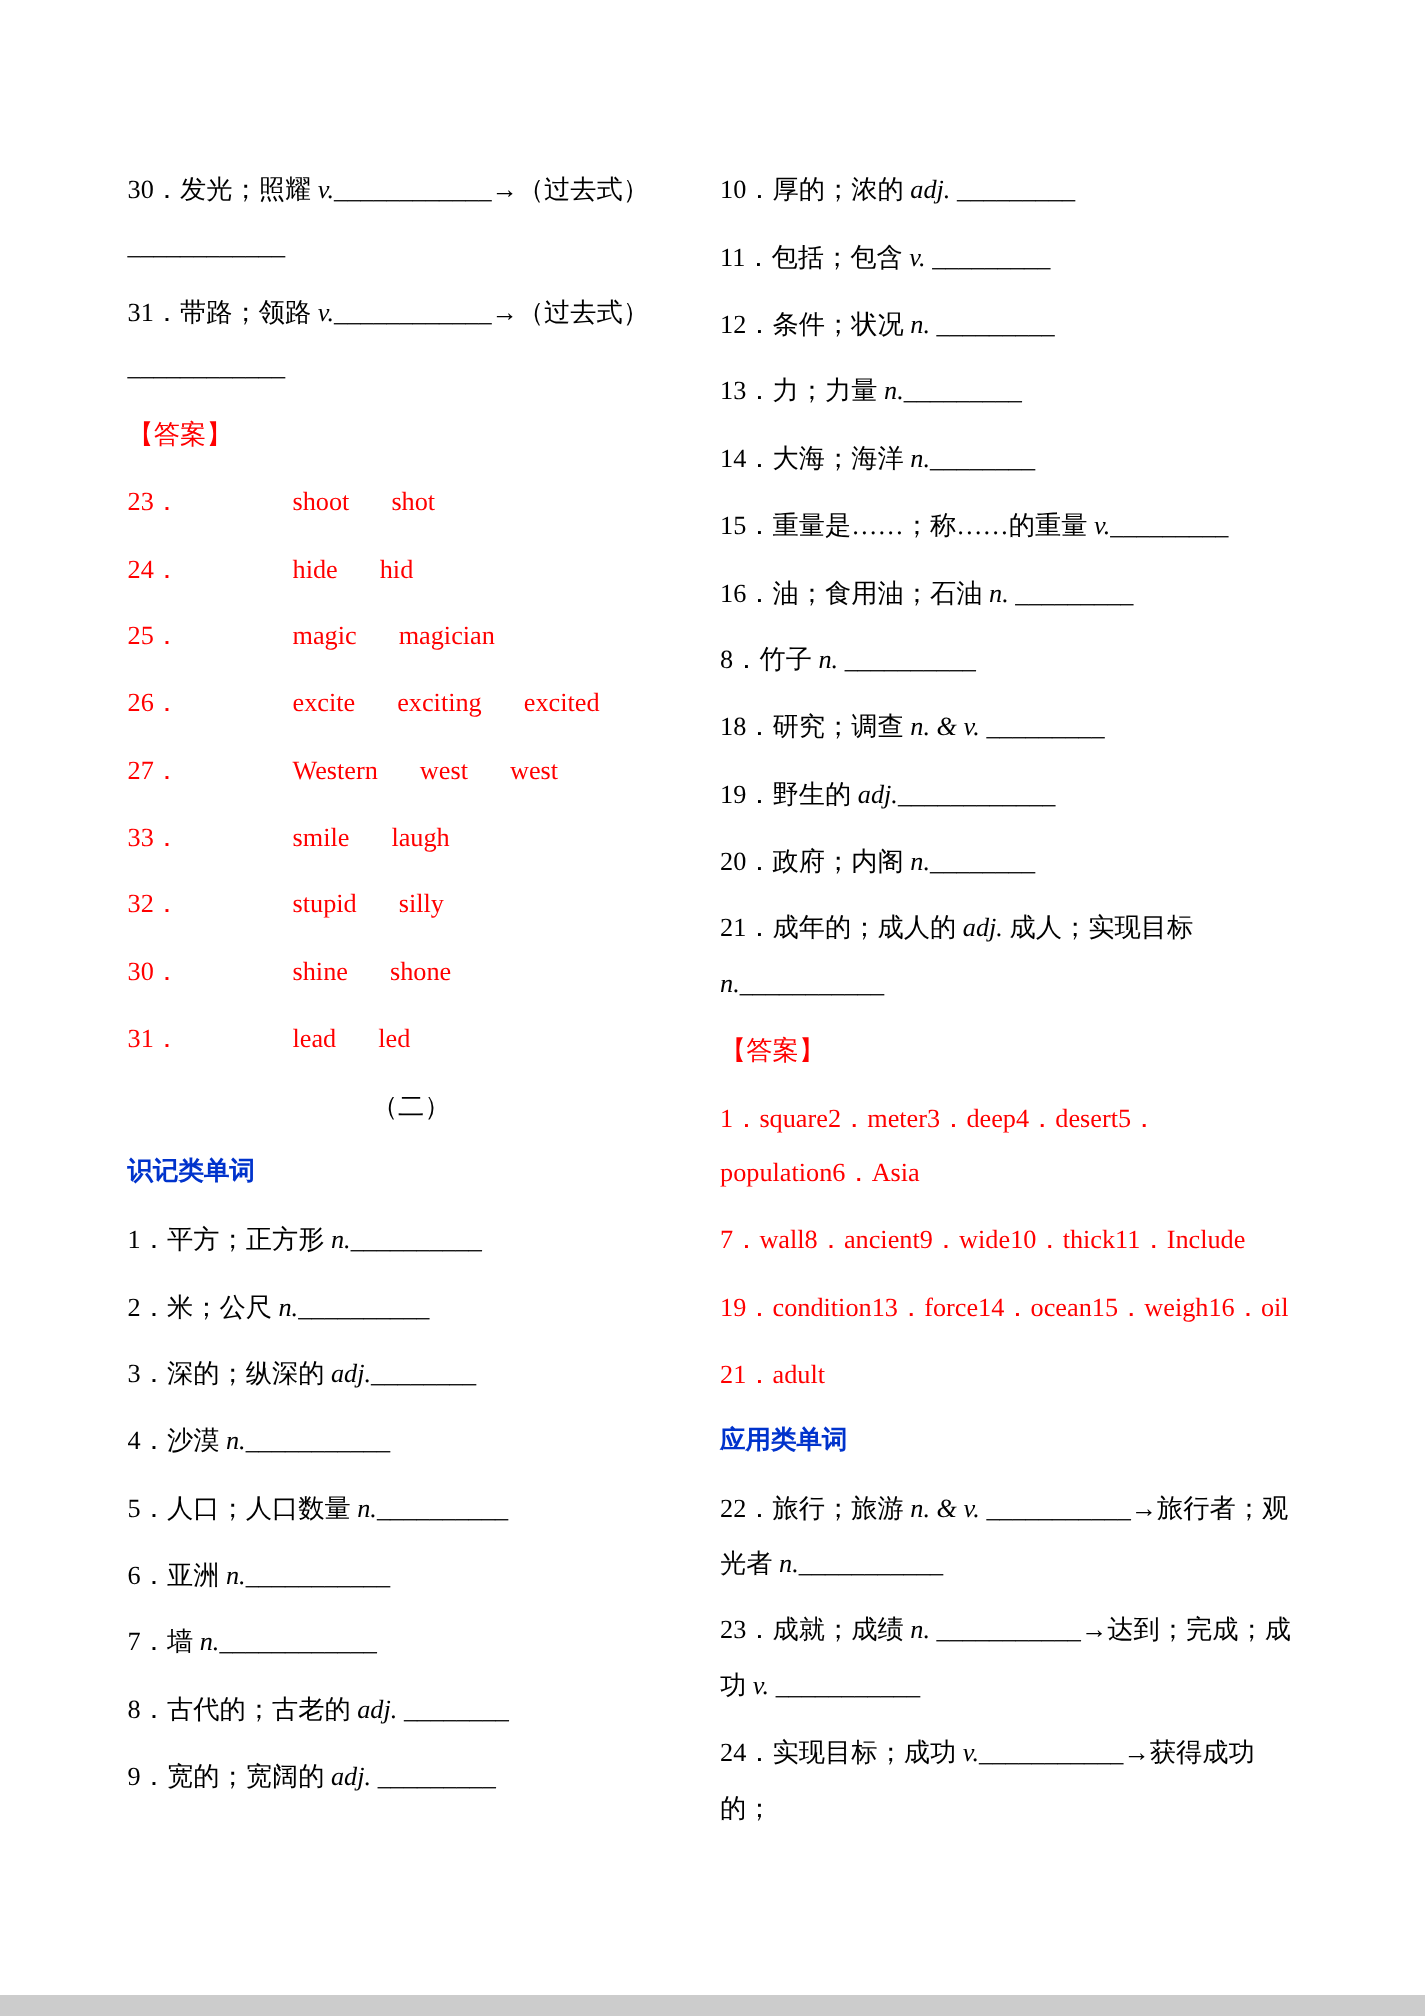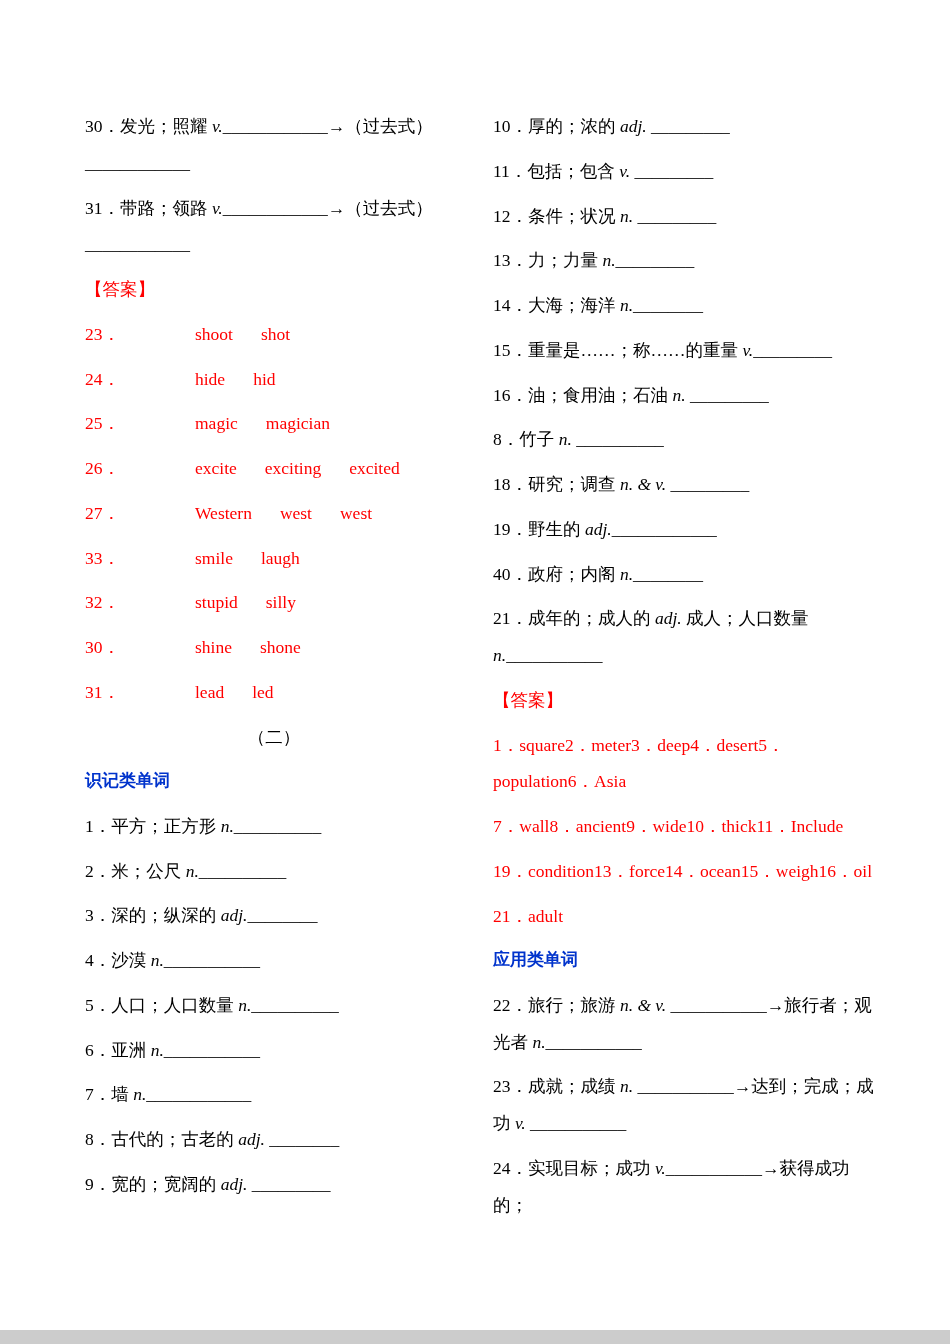--- a/index.html
+++ b/index.html
@@ -11,21 +11,21 @@
     margin: 0 auto;
     background: #ffffff;
     overflow: hidden;
     font-family: "Liberation Serif", "DejaVu Serif", serif;
     font-size: 17.5px;
     color: #000000;
   }
   .columns {
     display: flex;
     padding: 108px 0 0 85px;
-    gap: 30px;
+    gap: 17px;
   }
   .col-left  { width: 378px; }
   .col-right { width: 382px; }
   .item {
     line-height: 2.1;
     margin-bottom: 8px;
     word-break: normal;
   }
   .pos { font-style: italic; }
   .answers-title {
@@ -96,22 +96,22 @@
         <div class="item"><span>10．厚的；浓的 </span><span class="pos">adj.</span><span> _________</span></div>
         <div class="item"><span>11．包括；包含 </span><span class="pos">v.</span><span> _________</span></div>
         <div class="item"><span>12．条件；状况 </span><span class="pos">n.</span><span> _________</span></div>
         <div class="item"><span>13．力；力量 </span><span class="pos">n.</span><span>_________</span></div>
         <div class="item"><span>14．大海；海洋 </span><span class="pos">n.</span><span>________</span></div>
         <div class="item"><span>15．重量是……；称……的重量 </span><span class="pos">v.</span><span>_________</span></div>
         <div class="item"><span>16．油；食用油；石油 </span><span class="pos">n.</span><span> _________</span></div>
         <div class="item"><span>8．竹子 </span><span class="pos">n.</span><span> __________</span></div>
         <div class="item"><span>18．研究；调查 </span><span class="pos">n. &amp; v.</span><span> _________</span></div>
         <div class="item"><span>19．野生的 </span><span class="pos">adj.</span><span>____________</span></div>
-        <div class="item"><span>40．政府；内阁 </span><span class="pos">n.</span><span>________</span></div>
-        <div class="item"><span>21．成年的；成人的 </span><span class="pos">adj.</span><span> 成人；人口数量 </span><span class="pos">n.</span><span>___________</span></div>
+        <div class="item"><span>20．政府；内阁 </span><span class="pos">n.</span><span>________</span></div>
+        <div class="item"><span>21．成年的；成人的 </span><span class="pos">adj.</span><span> 成人；实现目标 </span><span class="pos">n.</span><span>___________</span></div>
         <div class="answers-title">【答案】</div>
         <div class="item red-text">1．square2．meter3．deep4．desert5．population6．Asia</div>
         <div class="item red-text">7．wall8．ancient9．wide10．thick11．Include</div>
         <div class="item red-text">19．condition13．force14．ocean15．weigh16．oil</div>
         <div class="item red-text">21．adult</div>
         <div class="section-header">应用类单词</div>
         <div class="item"><span>22．旅行；旅游 </span><span class="pos">n. &amp; v.</span><span> ___________→旅行者；观光者 </span><span class="pos">n.</span><span>___________</span></div>
         <div class="item"><span>23．成就；成绩 </span><span class="pos">n.</span><span> ___________→达到；完成；成功 </span><span class="pos">v.</span><span> ___________</span></div>
         <div class="item"><span>24．实现目标；成功 </span><span class="pos">v.</span><span>___________→获得成功的；</span></div>
       </div>

